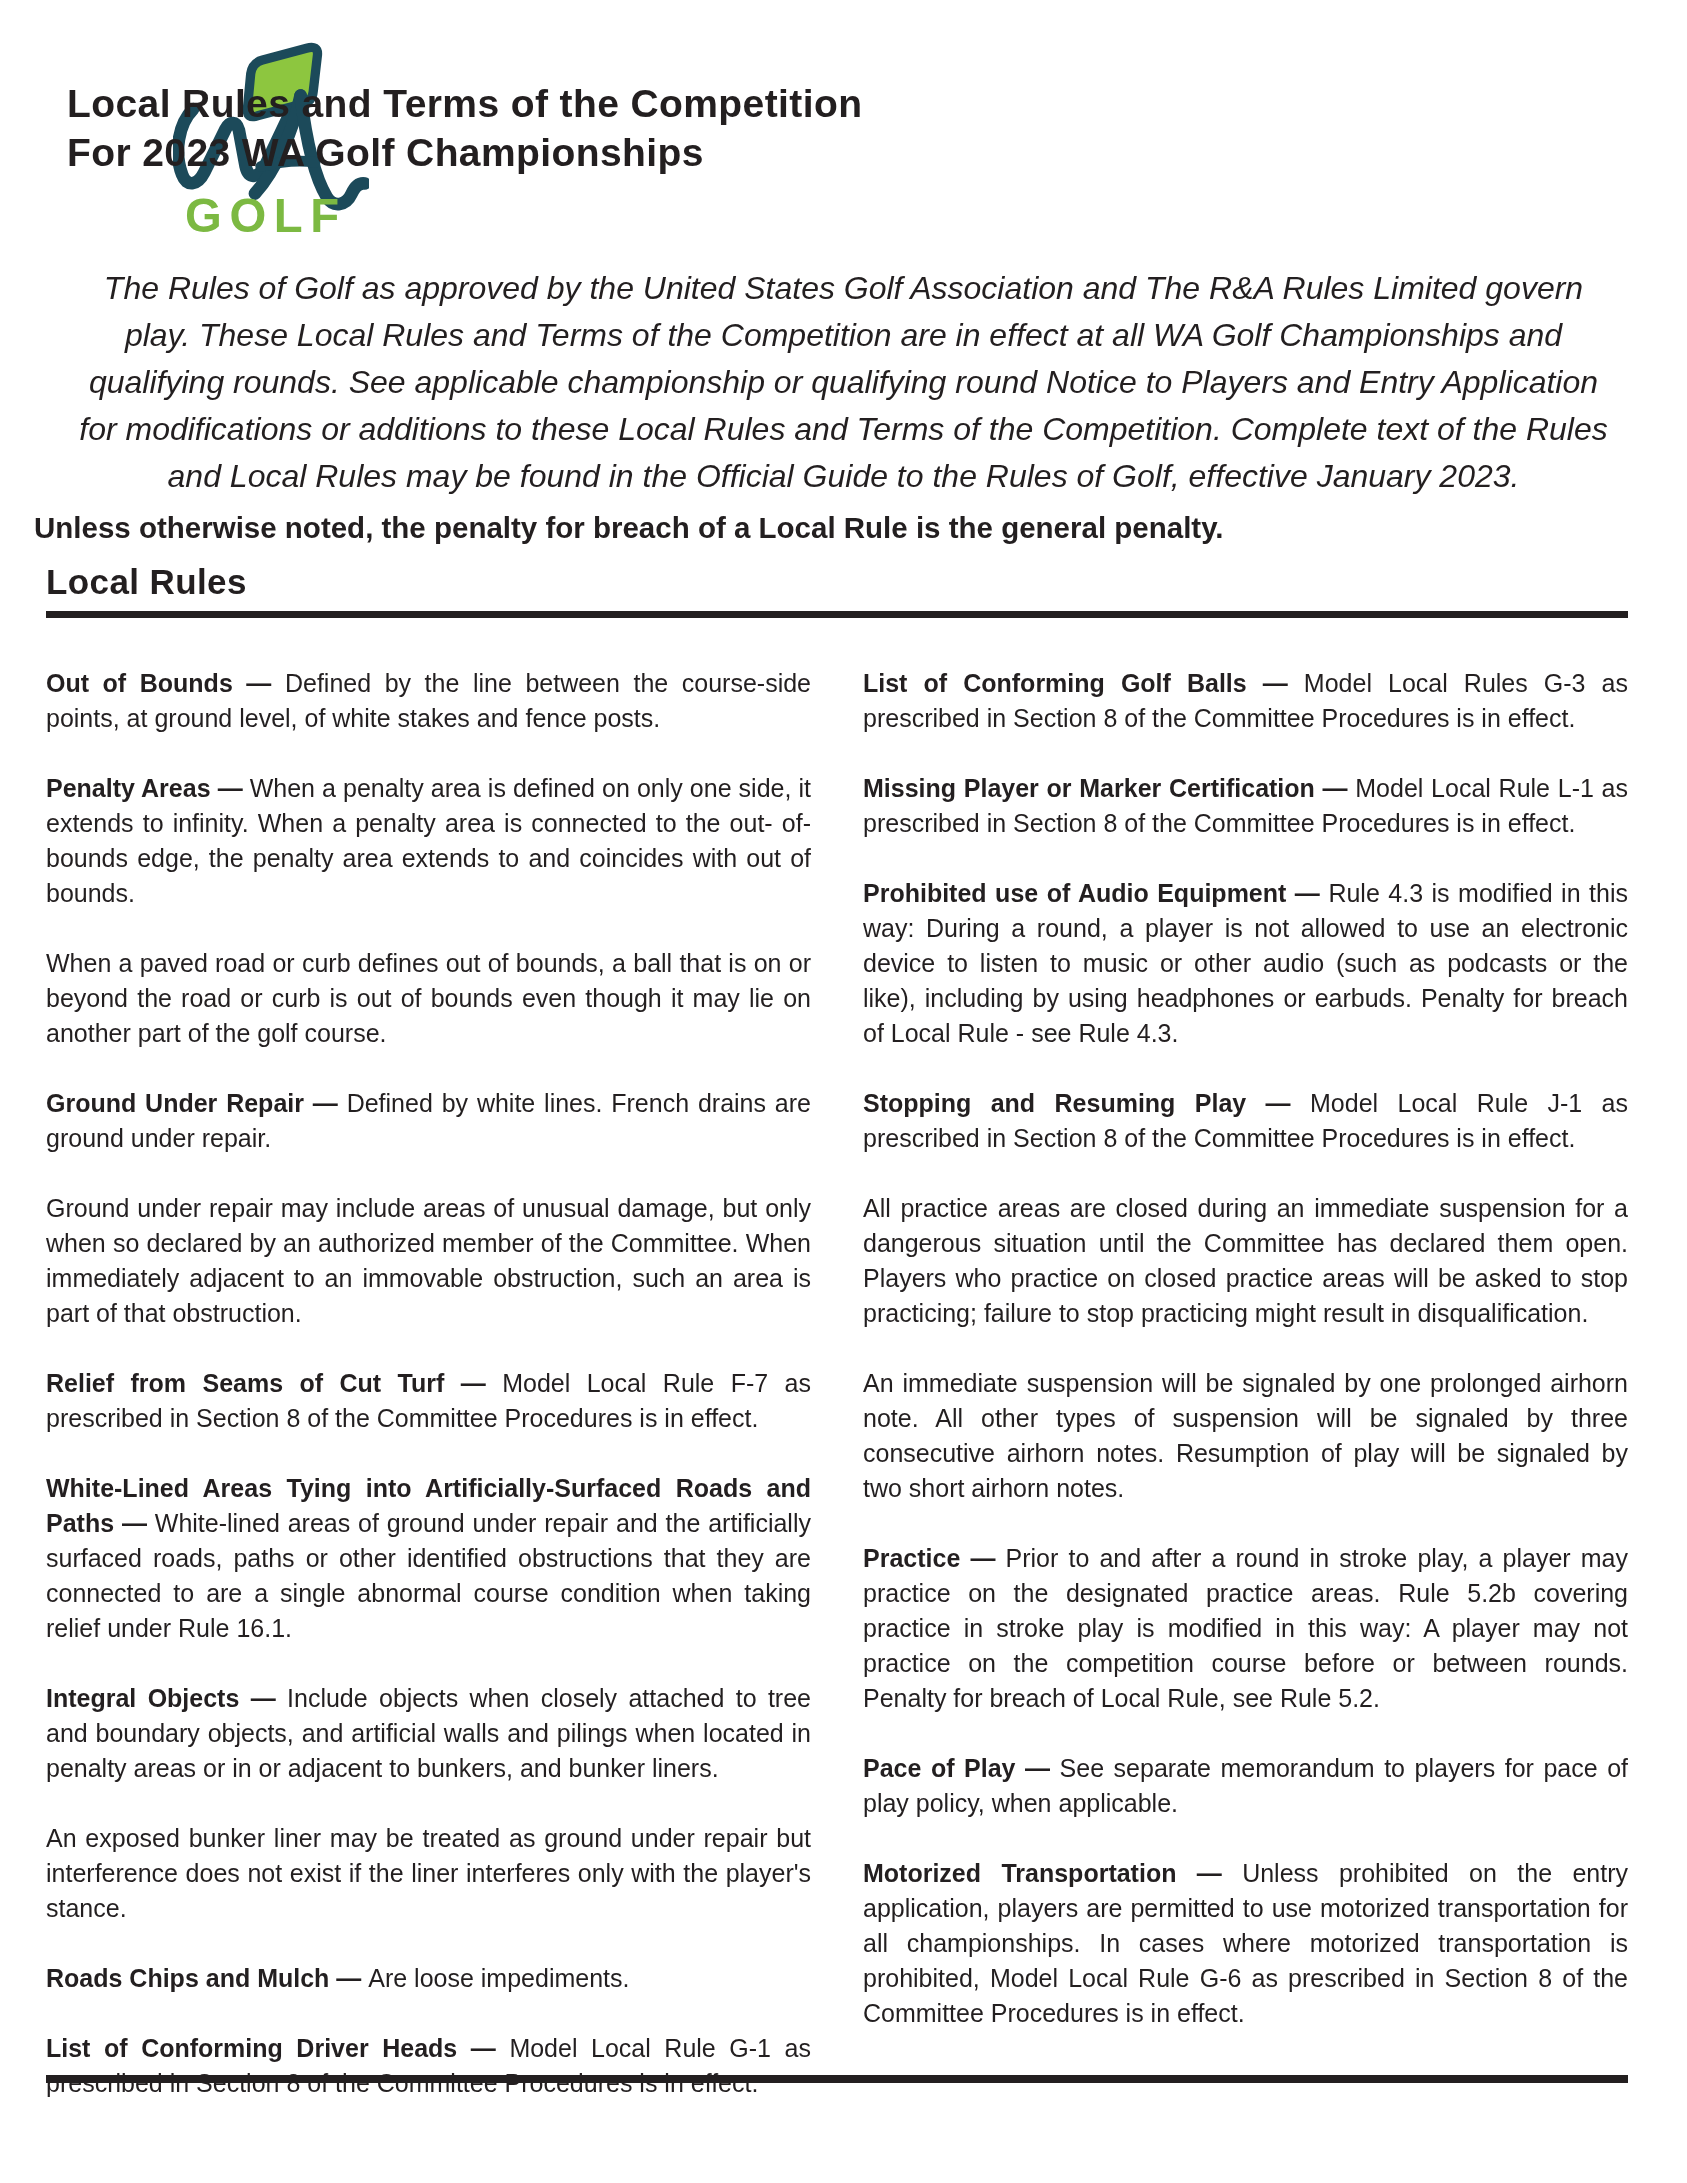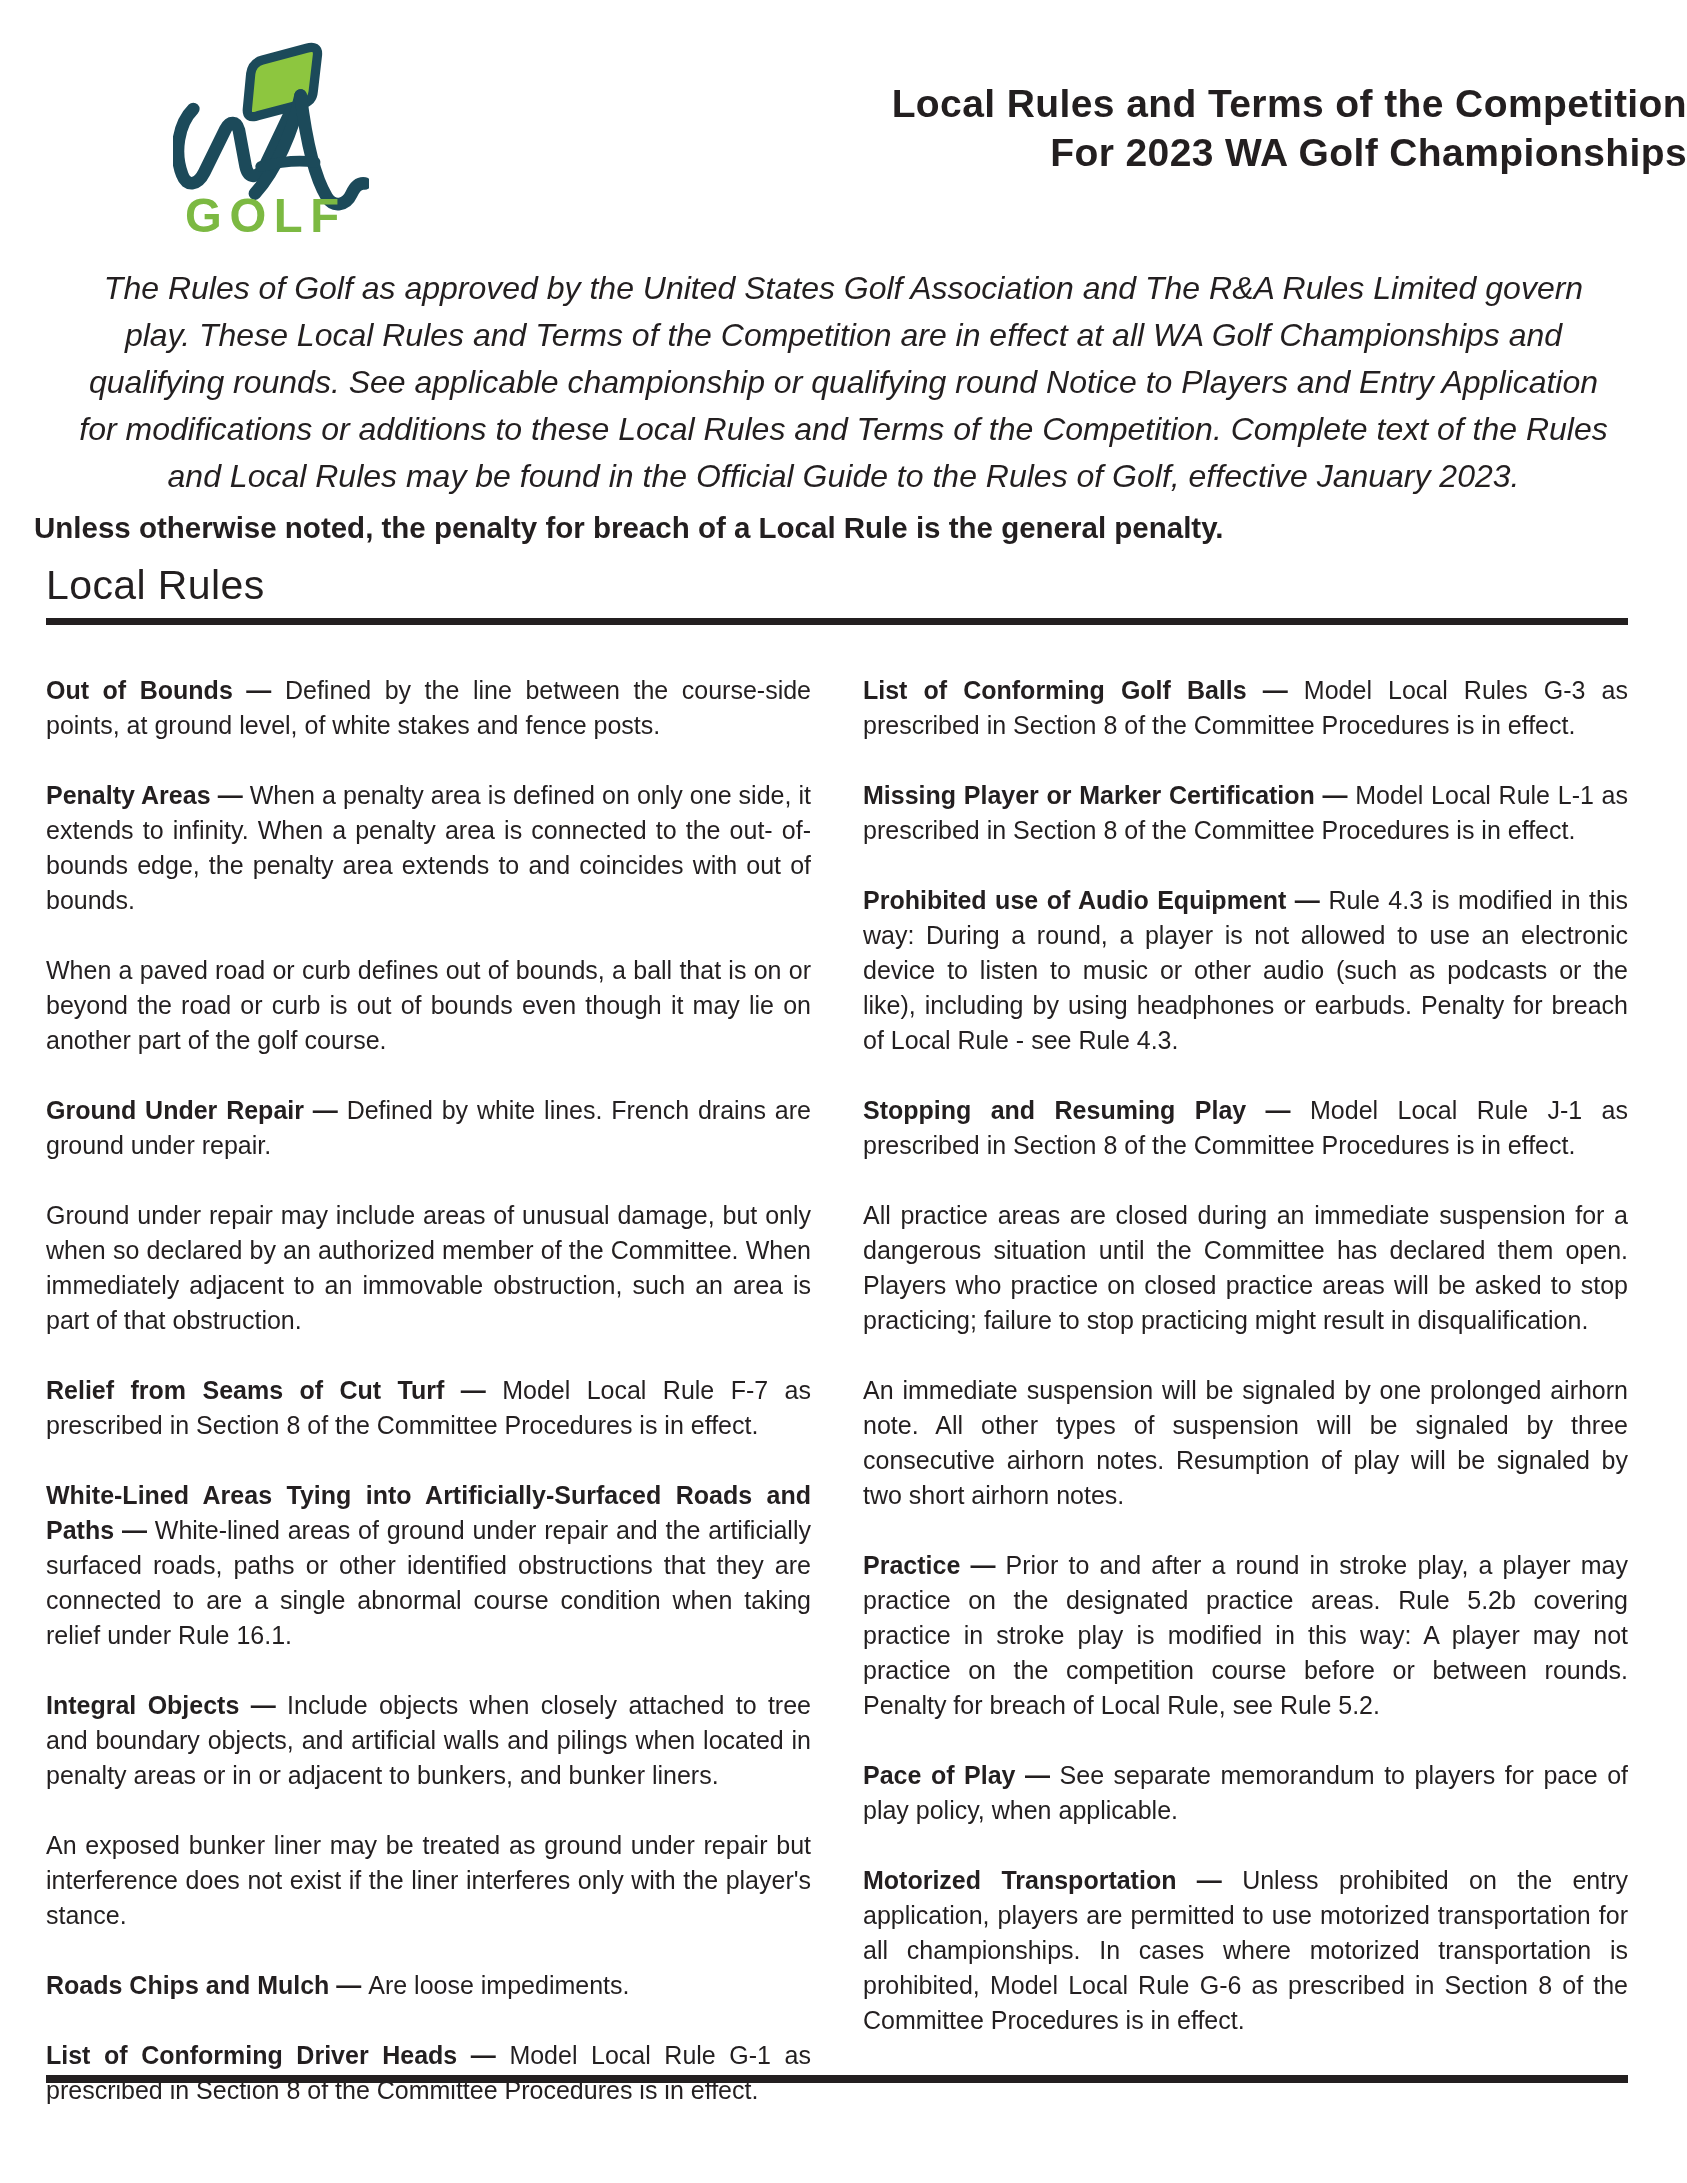--- a/index.html
+++ b/index.html
@@ -9,22 +9,22 @@
     height:2183px;
     background:#ffffff;
     color:#231f20;
     font-family:"Liberation Sans",sans-serif;
     overflow:hidden;
   }
   .header{position:relative;height:253px;}
   .logo{position:absolute;left:173px;top:39px;width:196px;height:201px;}
   .title-block{
     position:absolute;left:0;right:0;top:79px;
-    text-align:right;
-    padding-left:106px;
+    text-align:left;
+    padding-left:67px;
     font-weight:bold;
     font-size:39px;
     line-height:1.26;
     letter-spacing:0.4px;
   }
   .intro{
     margin:11.8px 69px 0 69px;
     text-align:center;
     font-style:italic;
     font-size:32px;
@@ -32,22 +32,22 @@
   }
   .penalty-note{
     margin:10px 34px 0 34px;
     text-align:left;
     font-weight:bold;
     font-size:29.5px;
     line-height:1.2;
   }
   .section-heading{
     margin:17px 59px 8.4px 46px;
-    font-size:41px;
-    font-weight:normal;
+    font-size:35px;
+    font-weight:bold;
     letter-spacing:0.4px;
   }
   .rule-line{
     height:7.6px;
     background:#231f20;
     margin:0 59px 0 46px;
   }
   .columns{
     display:flex;
     gap:52px;

